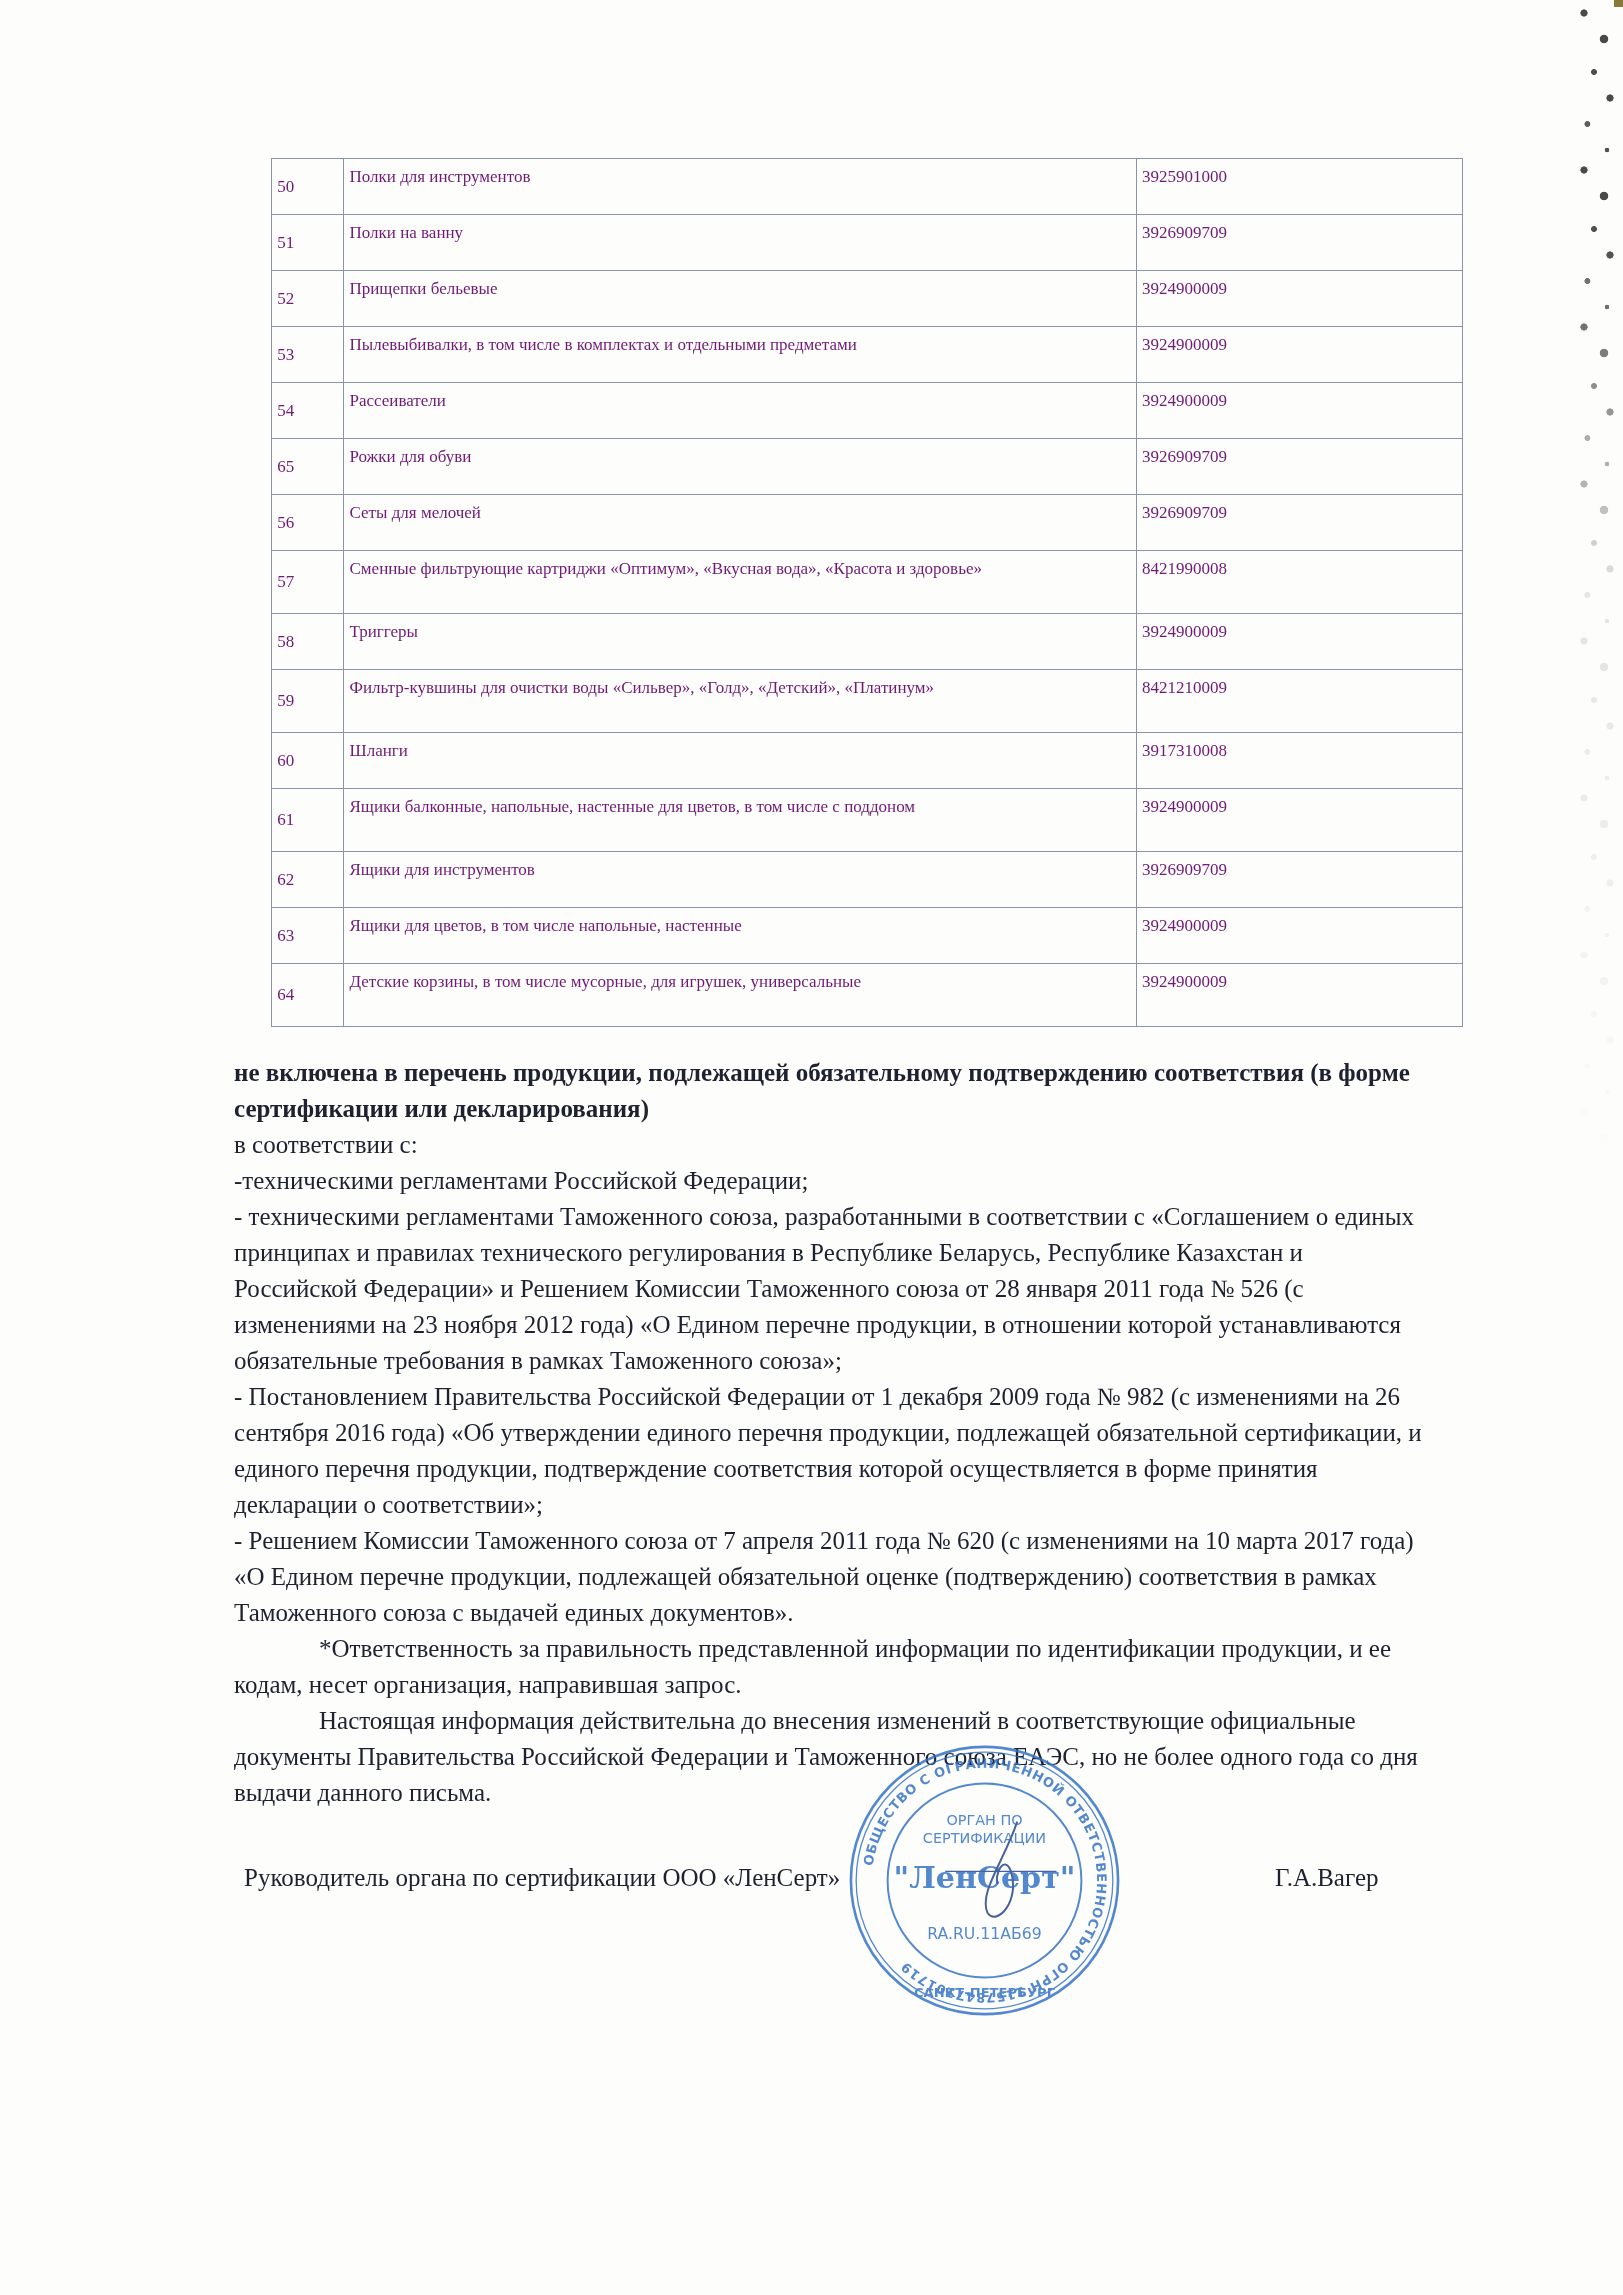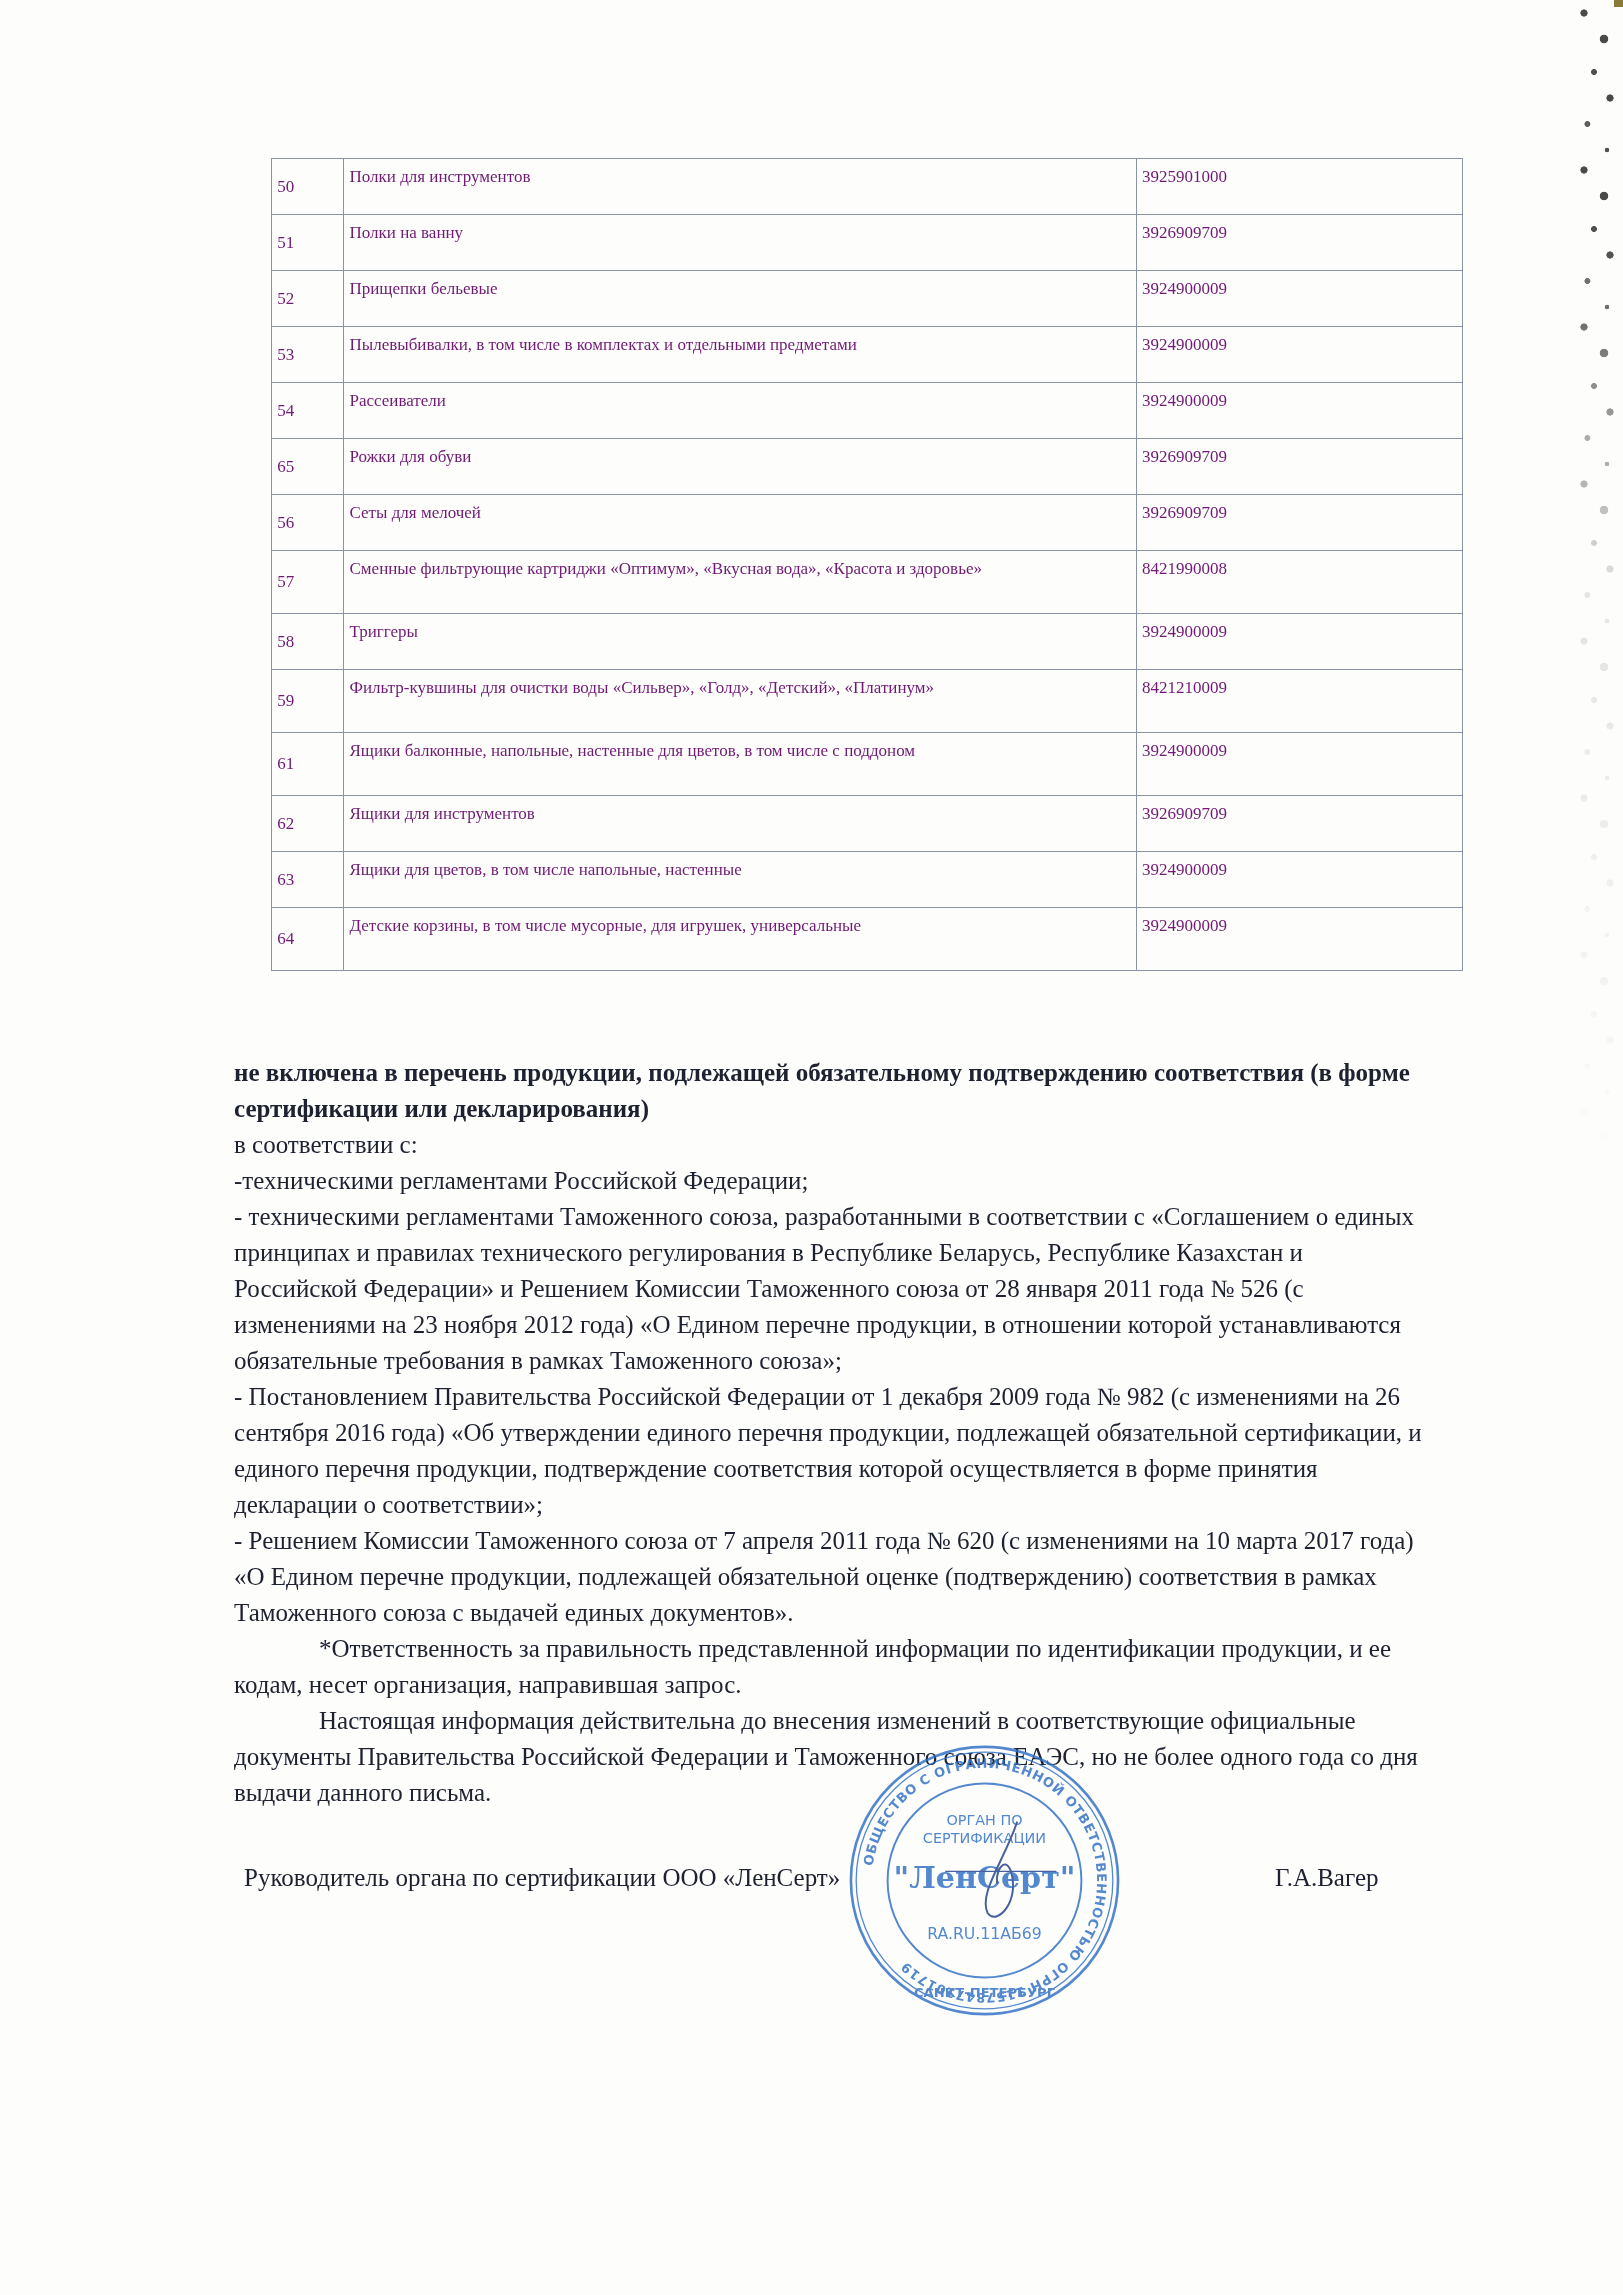--- a/index.html
+++ b/index.html
@@ -121,20 +121,25 @@
     <tr>
       <td class="col-num">58</td>
       <td class="col-name">Триггеры</td>
       <td class="col-code">3924900009</td>
     </tr>
     <tr class="tall">
       <td class="col-num">59</td>
       <td class="col-name">Фильтр-кувшины для очистки воды «Сильвер», «Голд», «Детский», «Платинум»</td>
       <td class="col-code">8421210009</td>
     </tr>
+    <tr>
+      <td class="col-num">60</td>
+      <td class="col-name">Шланги</td>
+      <td class="col-code">3917310008</td>
+    </tr>
     <tr class="tall">
       <td class="col-num">61</td>
       <td class="col-name">Ящики балконные, напольные, настенные для цветов, в том числе с поддоном</td>
       <td class="col-code">3924900009</td>
     </tr>
     <tr>
       <td class="col-num">62</td>
       <td class="col-name">Ящики для инструментов</td>
       <td class="col-code">3926909709</td>
     </tr>

